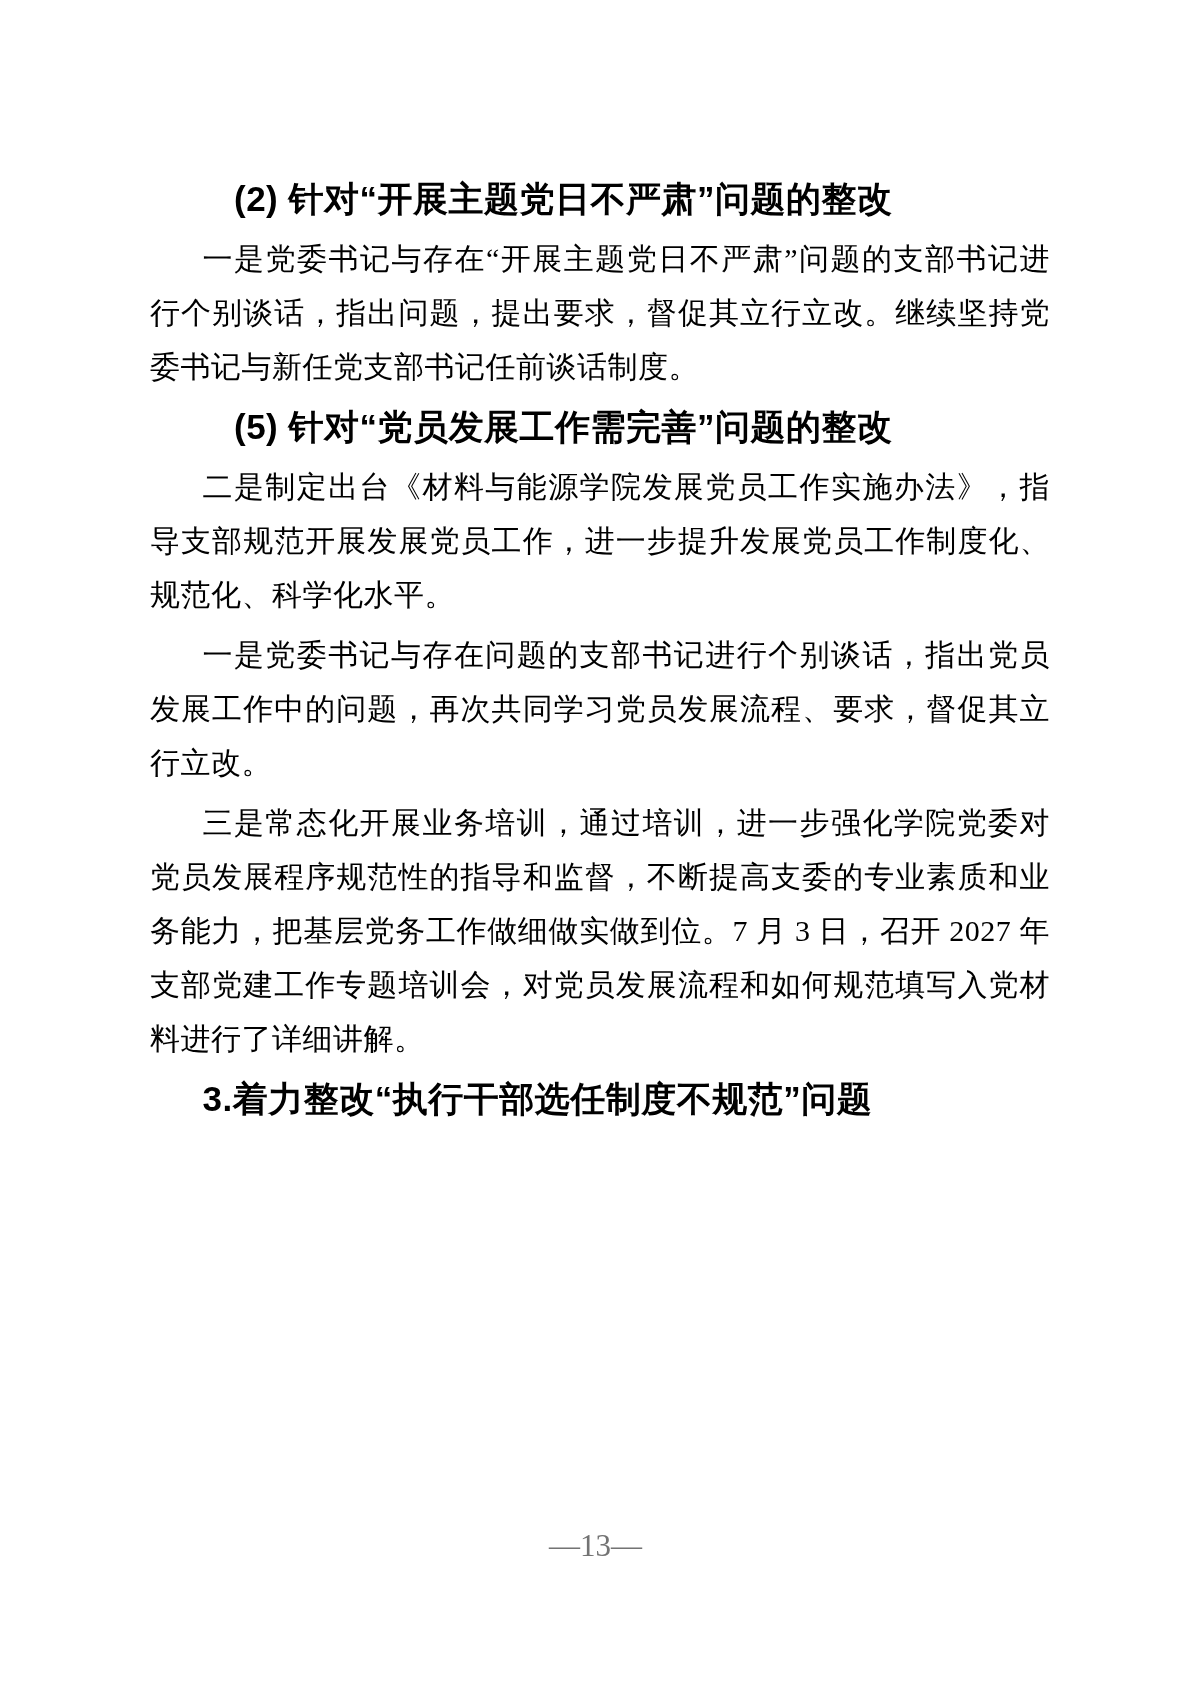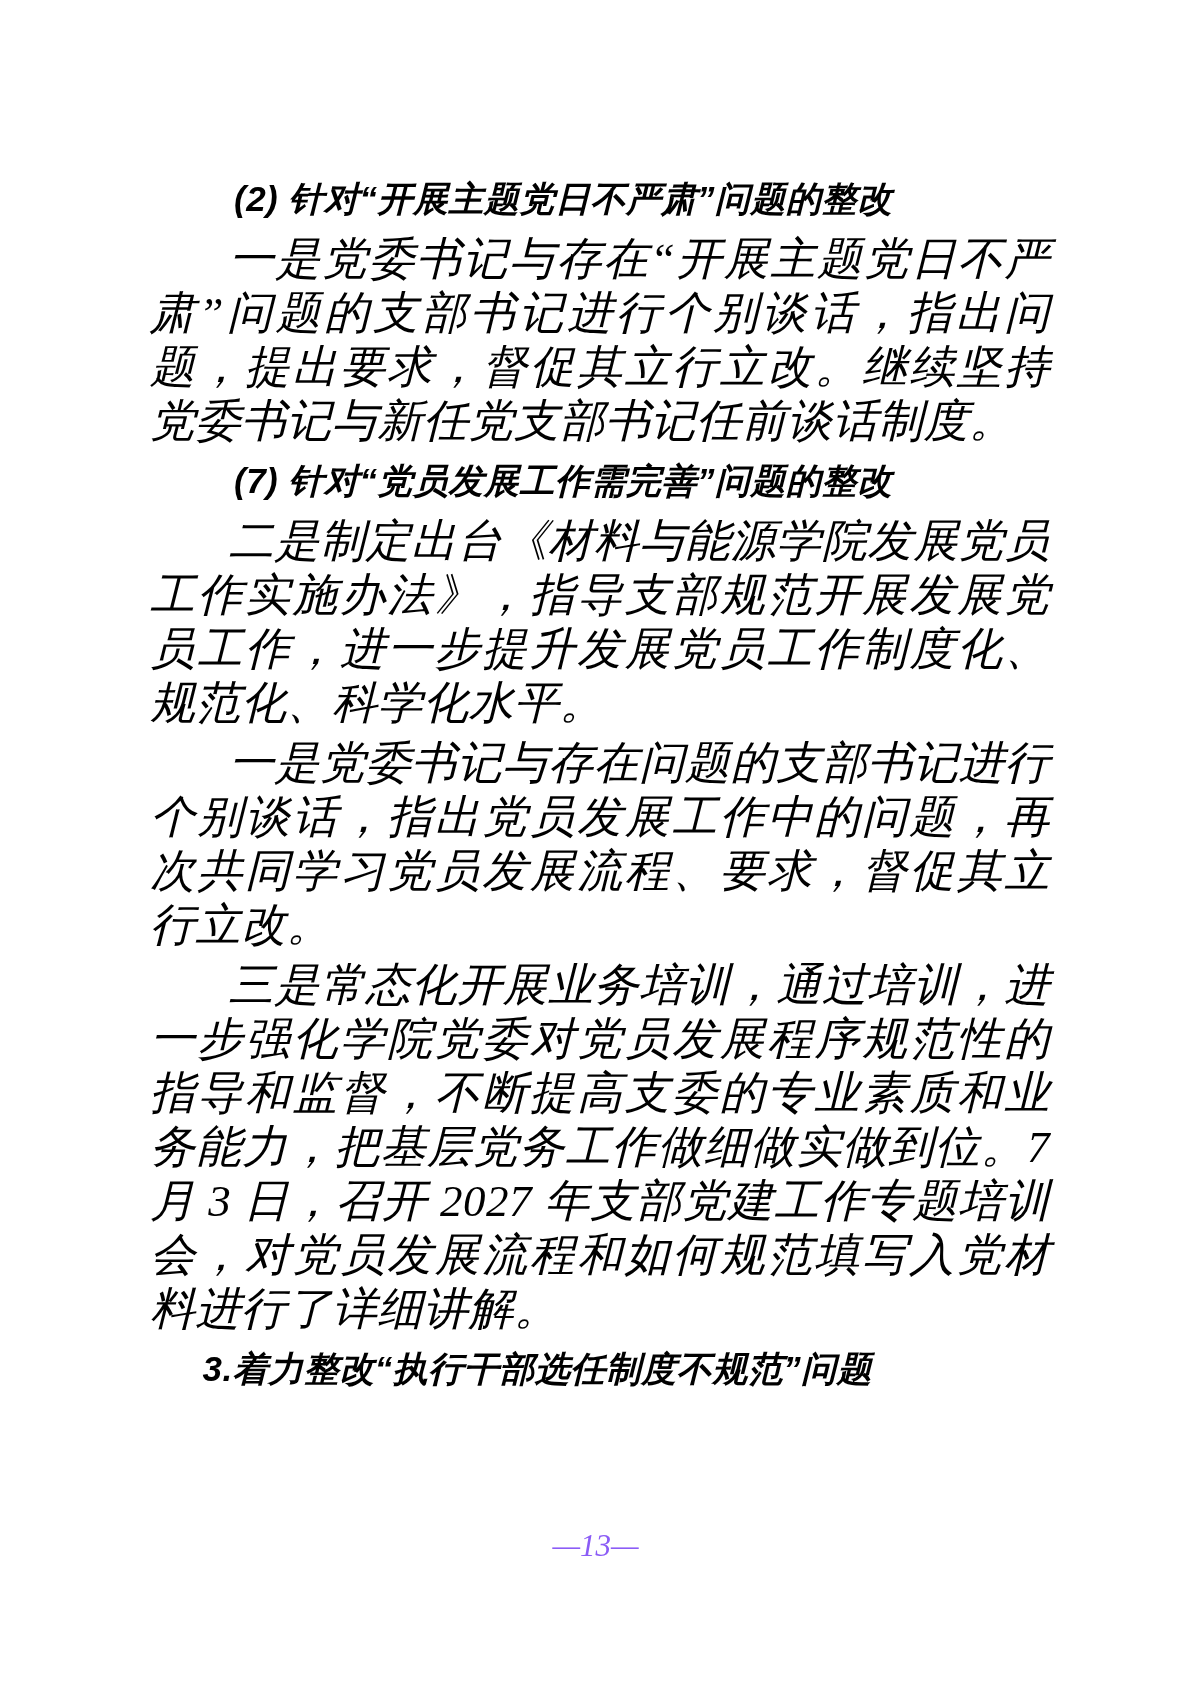--- a/index.html
+++ b/index.html
@@ -8,30 +8,29 @@
     background: #ffffff;
   }
   .page {
     position: relative;
     width: 1191px;
     height: 1684px;
     background: #ffffff;
     color: #000000;
     font-family: "Liberation Serif", serif;
     overflow: hidden;
-    font-style: italic;
   }
   .content {
     position: absolute;
     left: 150px;
     top: 172px;
     width: 900px;
   }
   .para {
-    font-size: 45px;
+    font-size: 30px;
     line-height: 54px;
     margin: 6px 0 0 0;
     text-indent: 1.75em;
     text-align: justify;
     letter-spacing: 0.5px;
   }
   .heading {
     font-size: 35px;
     line-height: 54px;
     font-weight: 700;
@@ -48,30 +47,30 @@
   }
   .page-number {
     position: absolute;
     left: 0;
     top: 1526px;
     width: 100%;
     text-align: center;
     font-size: 31px;
     line-height: 40px;
     font-family: "Liberation Serif", serif;
-    color: #8b5cf6;
+    color: #737373;
   }
 </style>
 </head>
 <body>
 
 <div class="page">
   <div class="content">
     <div class="heading">(2) 针对“开展主题党日不严肃”问题的整改</div>
     <div class="para">一是党委书记与存在“开展主题党日不严肃”问题的支部书记进行个别谈话，指出问题，提出要求，督促其立行立改。继续坚持党委书记与新任党支部书记任前谈话制度。</div>
-    <div class="heading">(7) 针对“党员发展工作需完善”问题的整改</div>
+    <div class="heading">(5) 针对“党员发展工作需完善”问题的整改</div>
     <div class="para">二是制定出台《材料与能源学院发展党员工作实施办法》，指导支部规范开展发展党员工作，进一步提升发展党员工作制度化、规范化、科学化水平。</div>
     <div class="para">一是党委书记与存在问题的支部书记进行个别谈话，指出党员发展工作中的问题，再次共同学习党员发展流程、要求，督促其立行立改。</div>
     <div class="para">三是常态化开展业务培训，通过培训，进一步强化学院党委对党员发展程序规范性的指导和监督，不断提高支委的专业素质和业务能力，把基层党务工作做细做实做到位。7 月 3 日，召开 2027 年支部党建工作专题培训会，对党员发展流程和如何规范填写入党材料进行了详细讲解。</div>
     <div class="heading heading-l3">3.着力整改“执行干部选任制度不规范”问题</div>
   </div>
   <div class="page-number">—13—</div>
 </div>
 
 </body></html>

